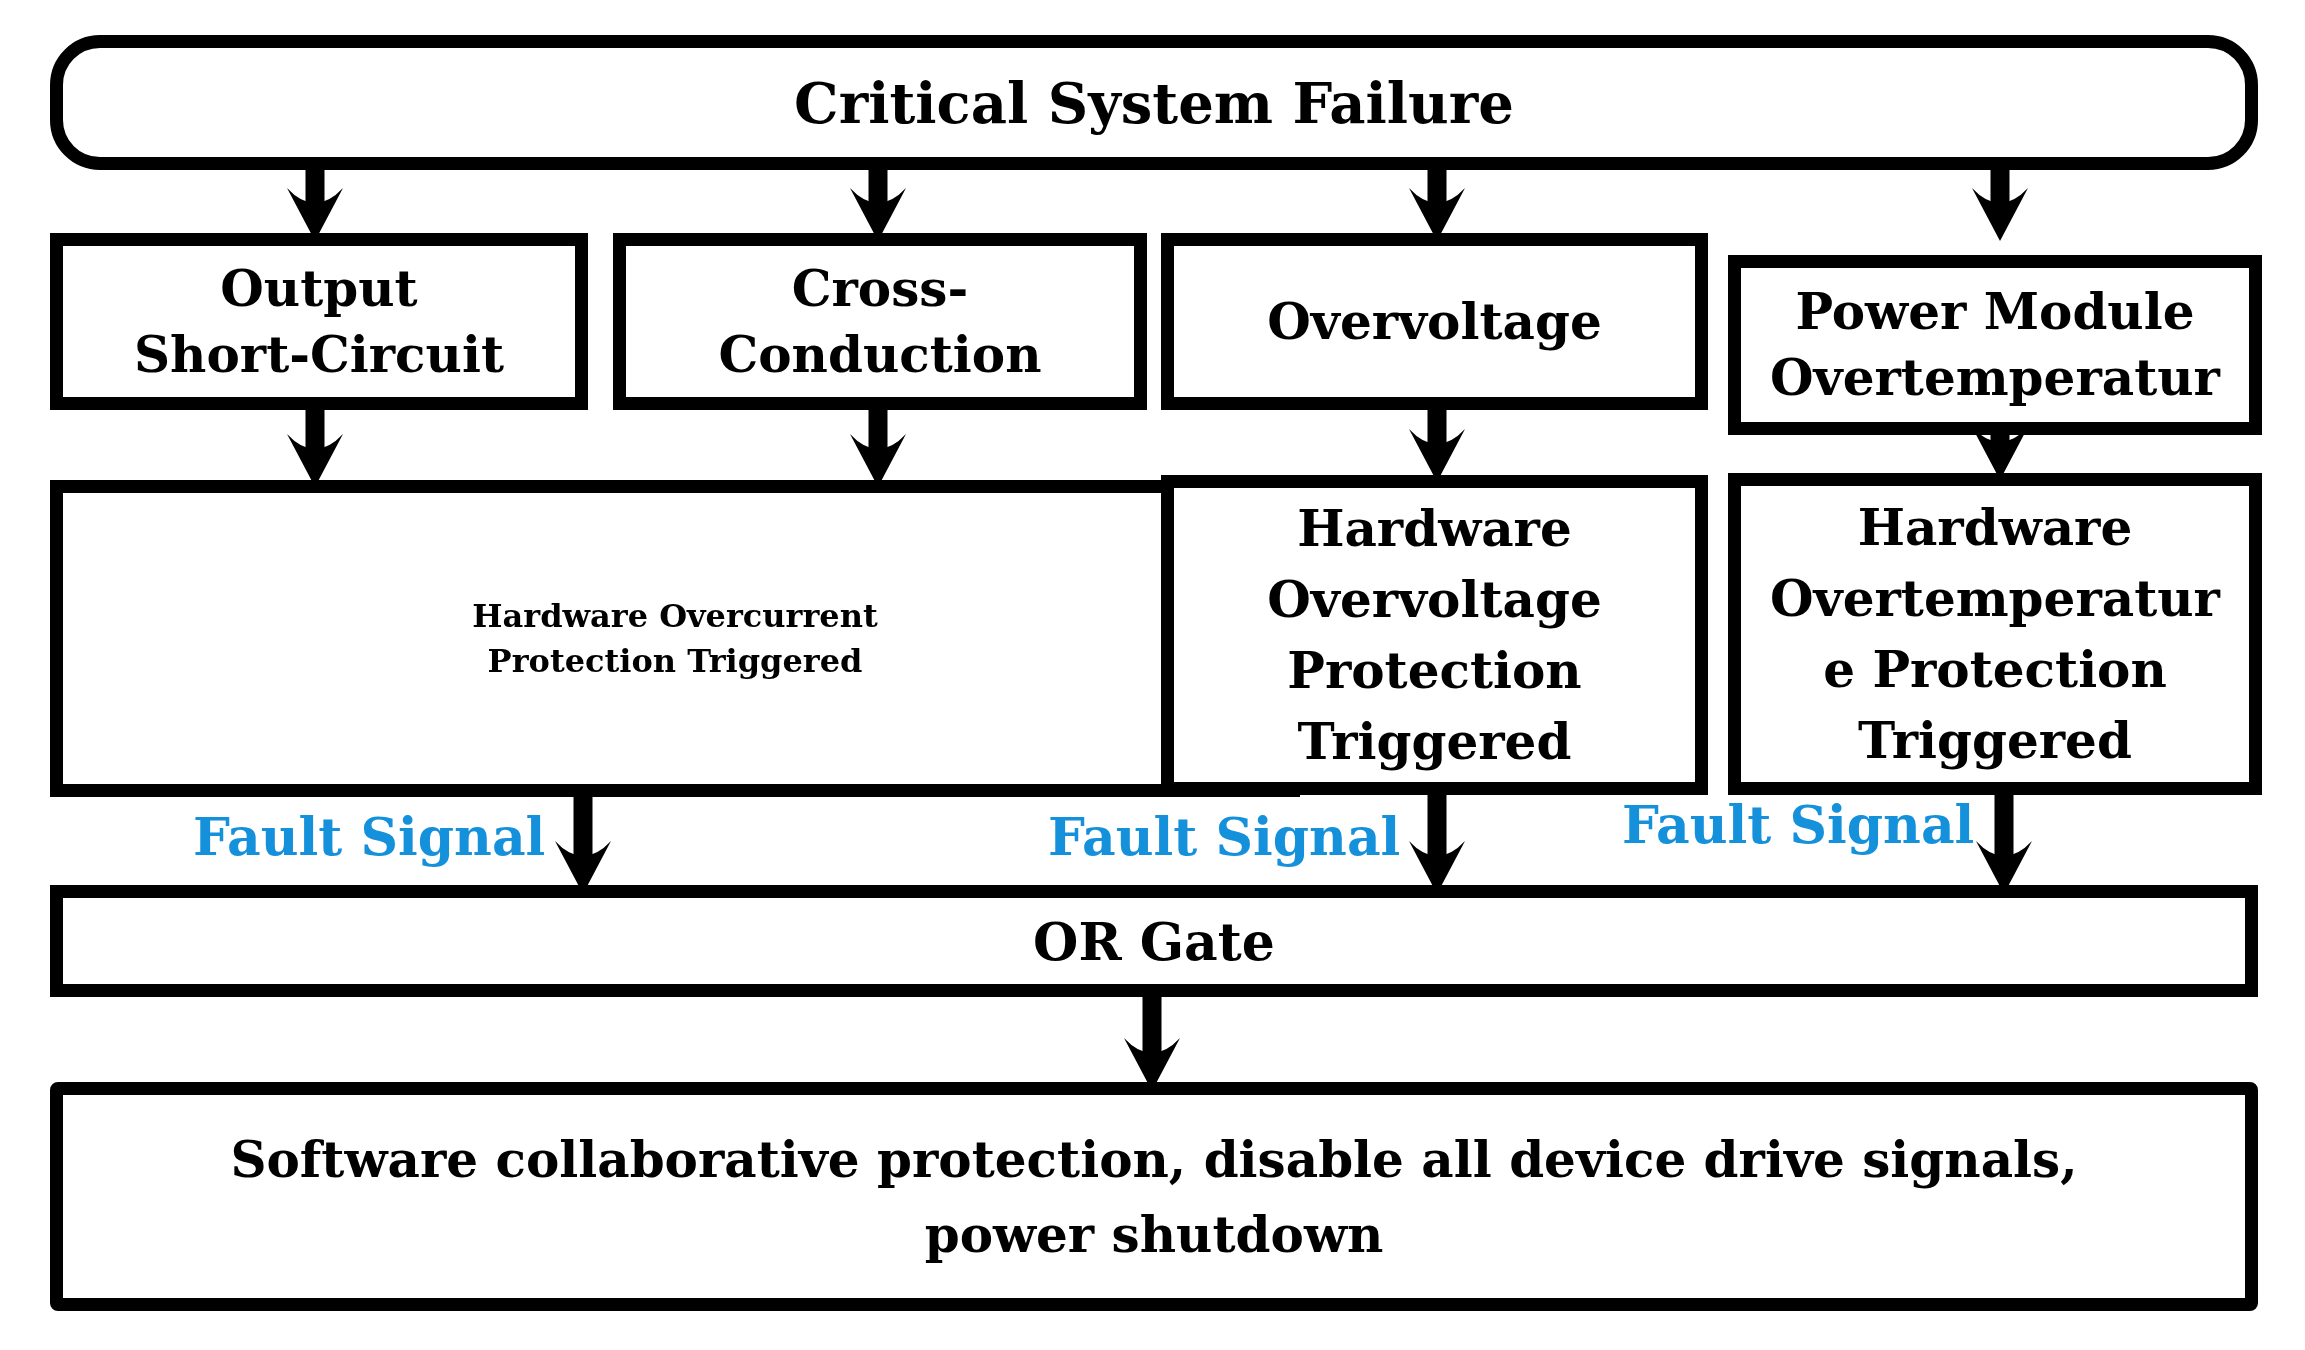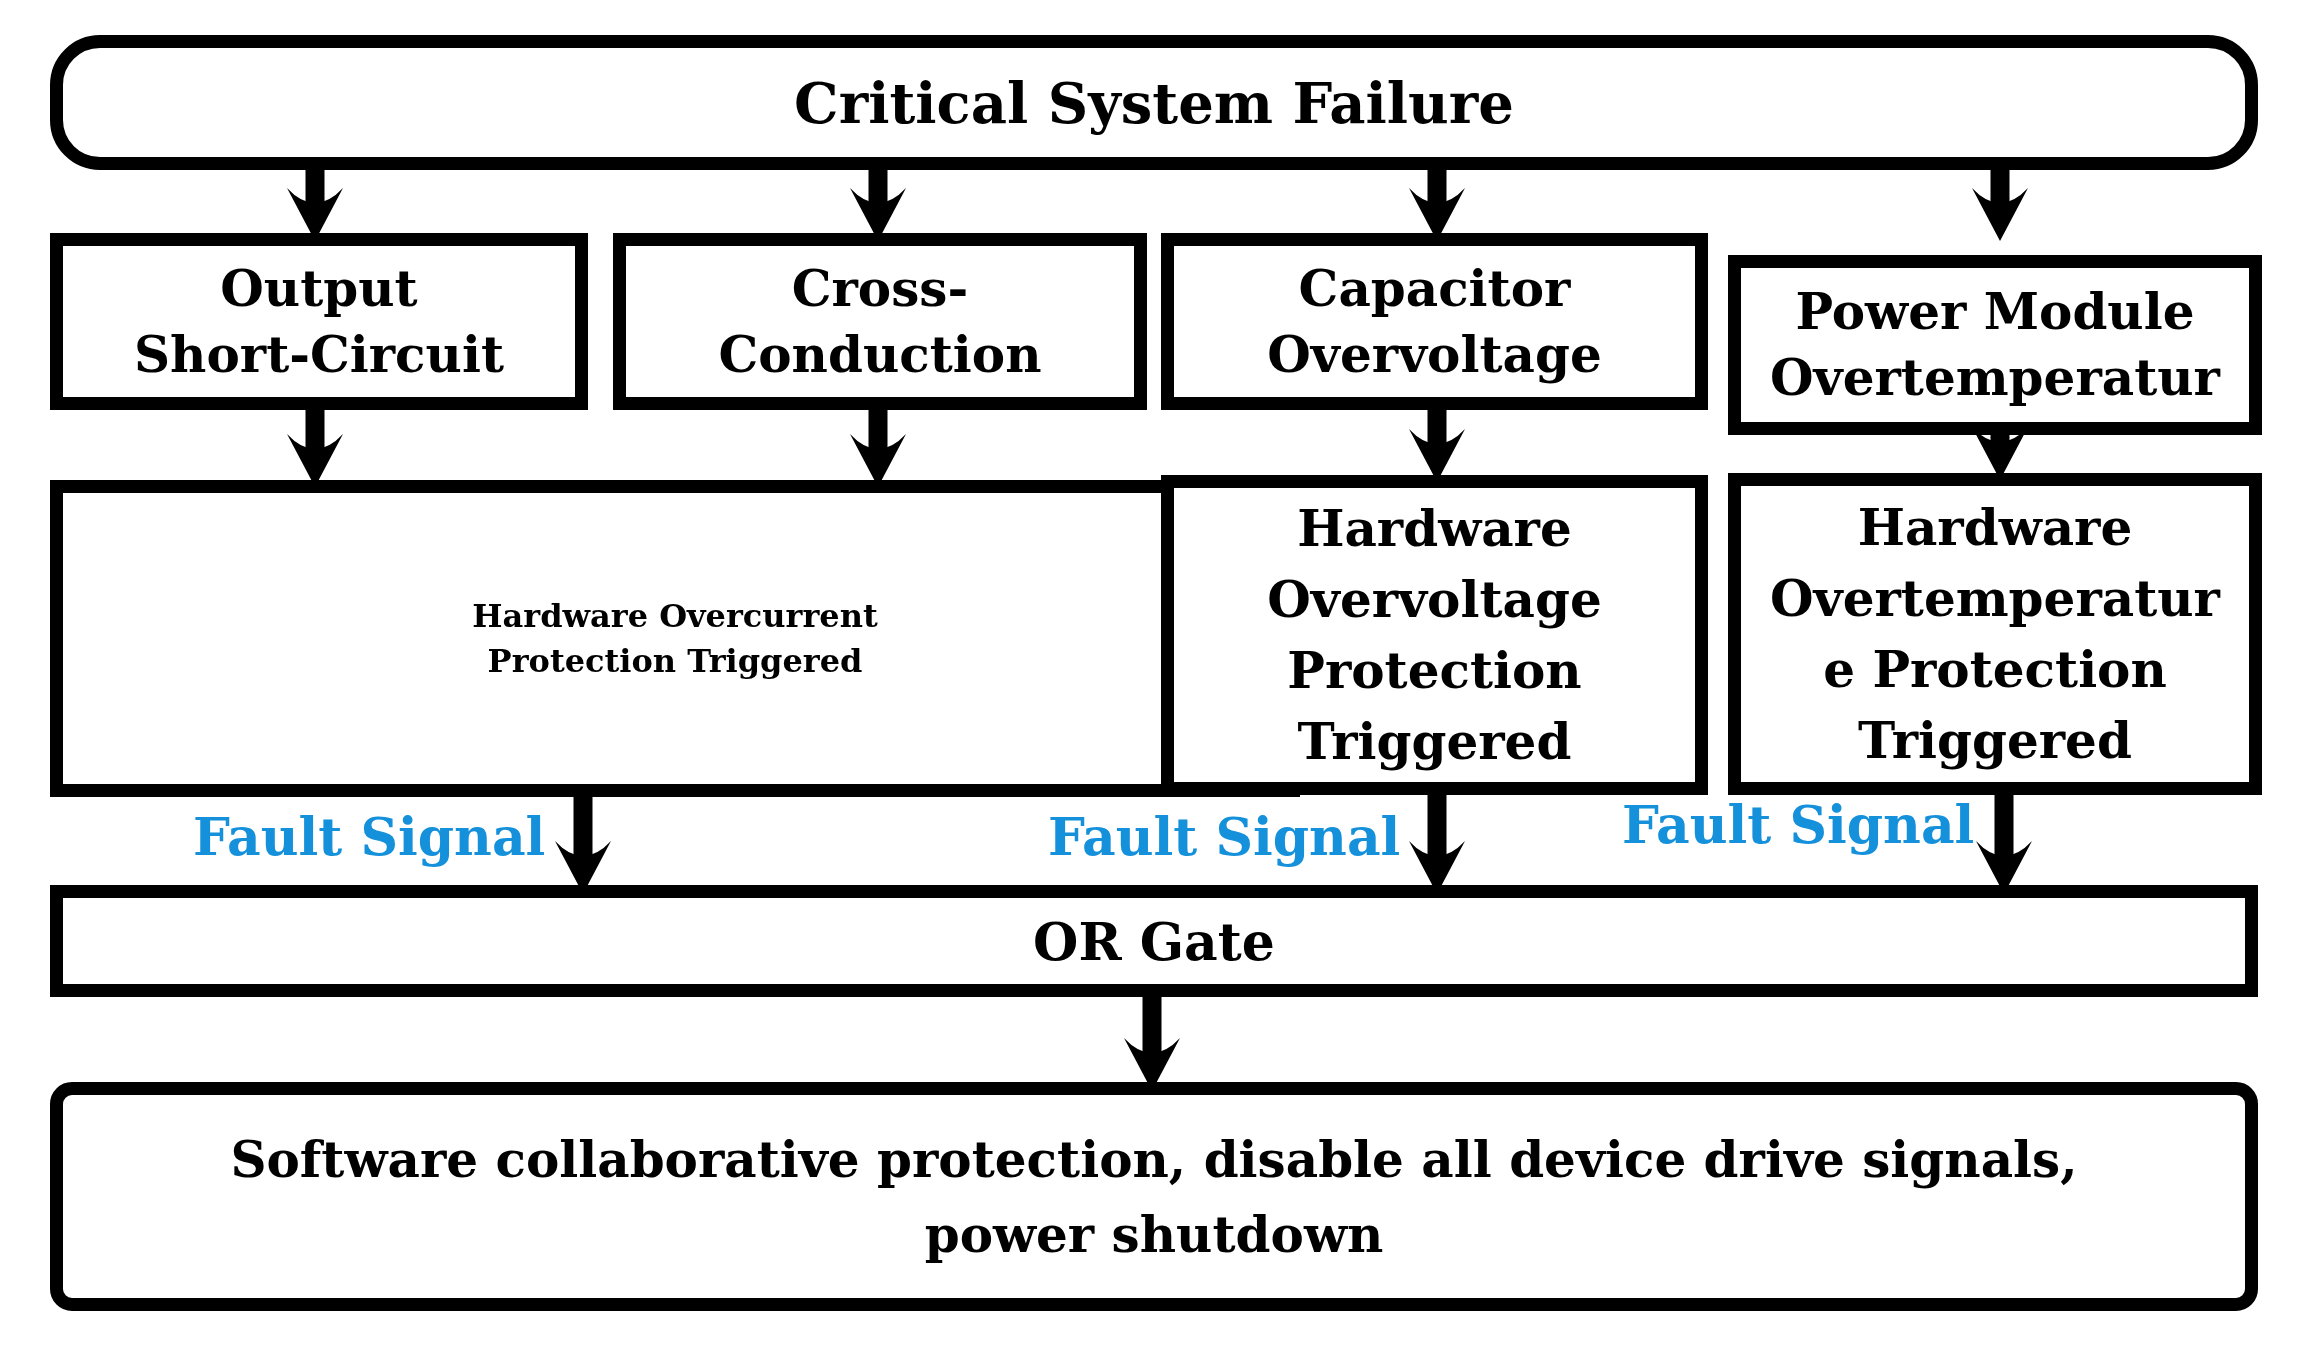--- a/index.html
+++ b/index.html
@@ -24,21 +24,21 @@
     background: #ffffff;
     display: flex;
     flex-direction: column;
     align-items: center;
     justify-content: center;
     text-align: center;
     z-index: 2;
   }
   .box .line { display: block; }
   .rounded-top { border-radius: 50px; }
-  .rounded-bottom { border-radius: 22px; }
+  .rounded-bottom { border-radius: 8px; }
 
   
   #box-critical   { left: 50px;   top: 35px;   width: 2208px; height: 135px; font-size: 56px; }
   #box-output     { left: 50px;   top: 233px;  width: 538px;  height: 177px; font-size: 50px; line-height: 1.32; }
   #box-cross      { left: 613px;  top: 233px;  width: 534px;  height: 177px; font-size: 50px; line-height: 1.32; }
   #box-capacitor  { left: 1161px; top: 233px;  width: 547px;  height: 177px; font-size: 50px; line-height: 1.32; }
   #box-power      { left: 1728px; top: 235px;  width: 534px;  height: 180px; font-size: 50px; line-height: 1.32; margin-top: 20px; }
   #box-overcurrent{ left: 50px;   top: 480px;  width: 1250px; height: 317px; font-size: 32px; line-height: 1.38; }
   #box-overvoltage{ left: 1161px; top: 475px;  width: 547px;  height: 320px; font-size: 50px; line-height: 1.42; }
   #box-overtemp   { left: 1728px; top: 473px;  width: 534px;  height: 322px; font-size: 50px; line-height: 1.42; }
@@ -127,21 +127,20 @@
 
   <div class="box" id="box-cross">
     <span class="line">Cross-</span>
     <span class="line">Conduction</span>
   </div>
   <div class="box" id="box-output">
     <span class="line">Output</span>
     <span class="line">Short-Circuit</span>
   </div>
   <div class="box" id="box-capacitor">
-    <span class="line">Capacitor</span>
     <span class="line">Overvoltage</span>
   </div>
   <div class="box" id="box-power">
     <span class="line">Power Module</span>
     <span class="line">Overtemperatur</span>
   </div>
 
   <div class="box" id="box-overcurrent">
     <span class="line">Hardware Overcurrent</span>
     <span class="line">Protection Triggered</span>

